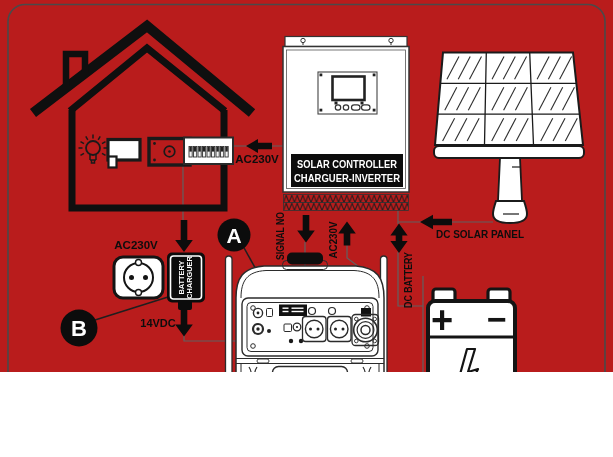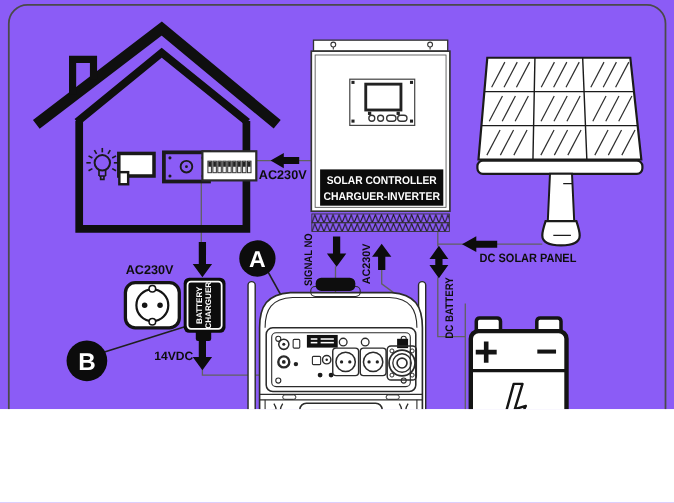--- a/index.html
+++ b/index.html
@@ -1,16 +1,16 @@
 <!DOCTYPE html>
 <html><head>
 <meta charset="utf-8">
 <style>
   html,body{margin:0;padding:0;background:#fff;}
-  .stage{position:relative;width:613px;height:372px;background:#8b5cf6;overflow:hidden;
+  .stage{position:relative;width:613px;height:372px;background:#b91c1c;overflow:hidden;
          font-family:"Liberation Sans",sans-serif;}
   svg text{font-family:"Liberation Sans",sans-serif;font-weight:bold;}
 </style>
 </head>
 <body>
 
 <div class="stage">
 <svg width="613" height="457" viewBox="0 0 613 457" xmlns="http://www.w3.org/2000/svg">
   <defs>
     <pattern id="fins" x="283.5" y="194.5" width="5.5" height="8" patternUnits="userSpaceOnUse">

